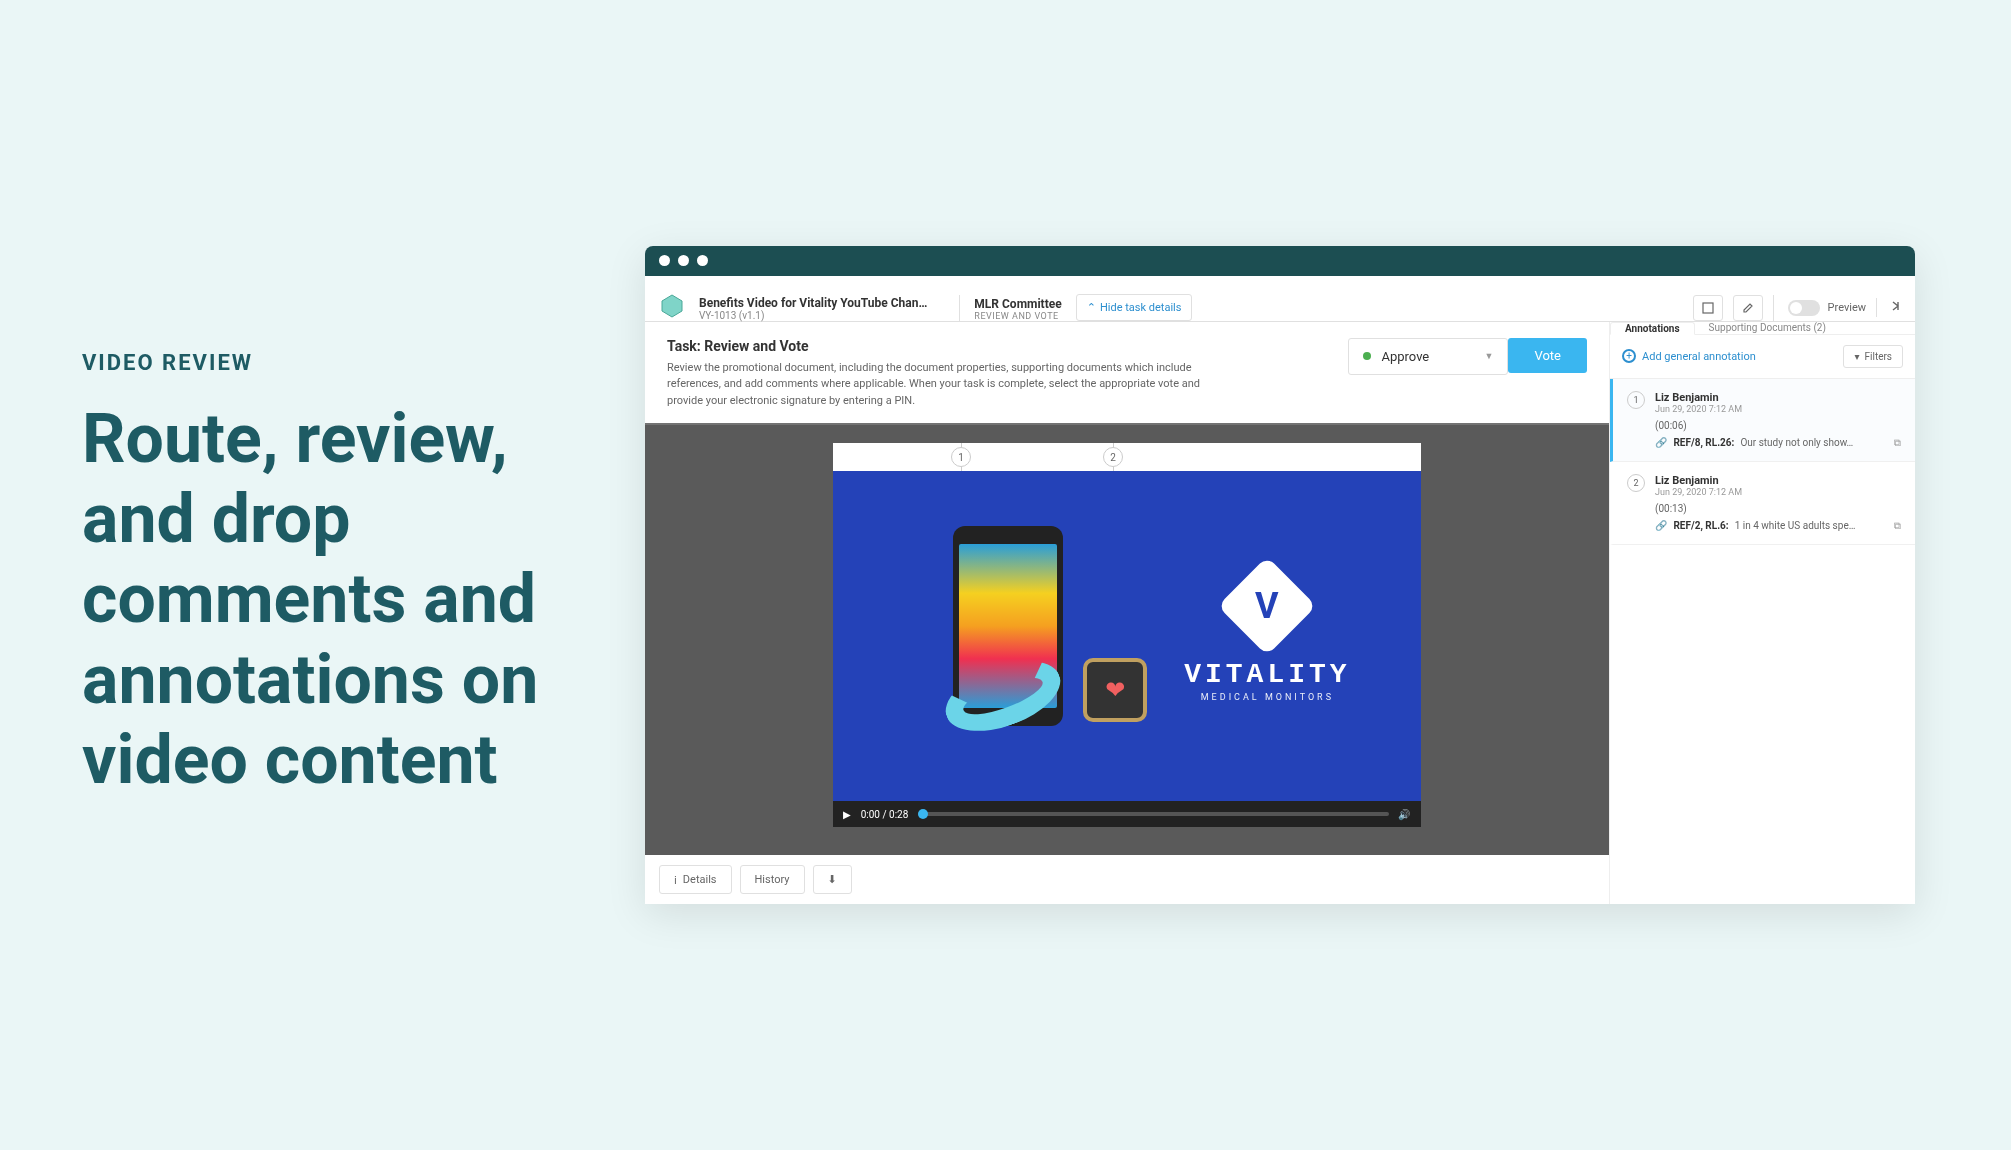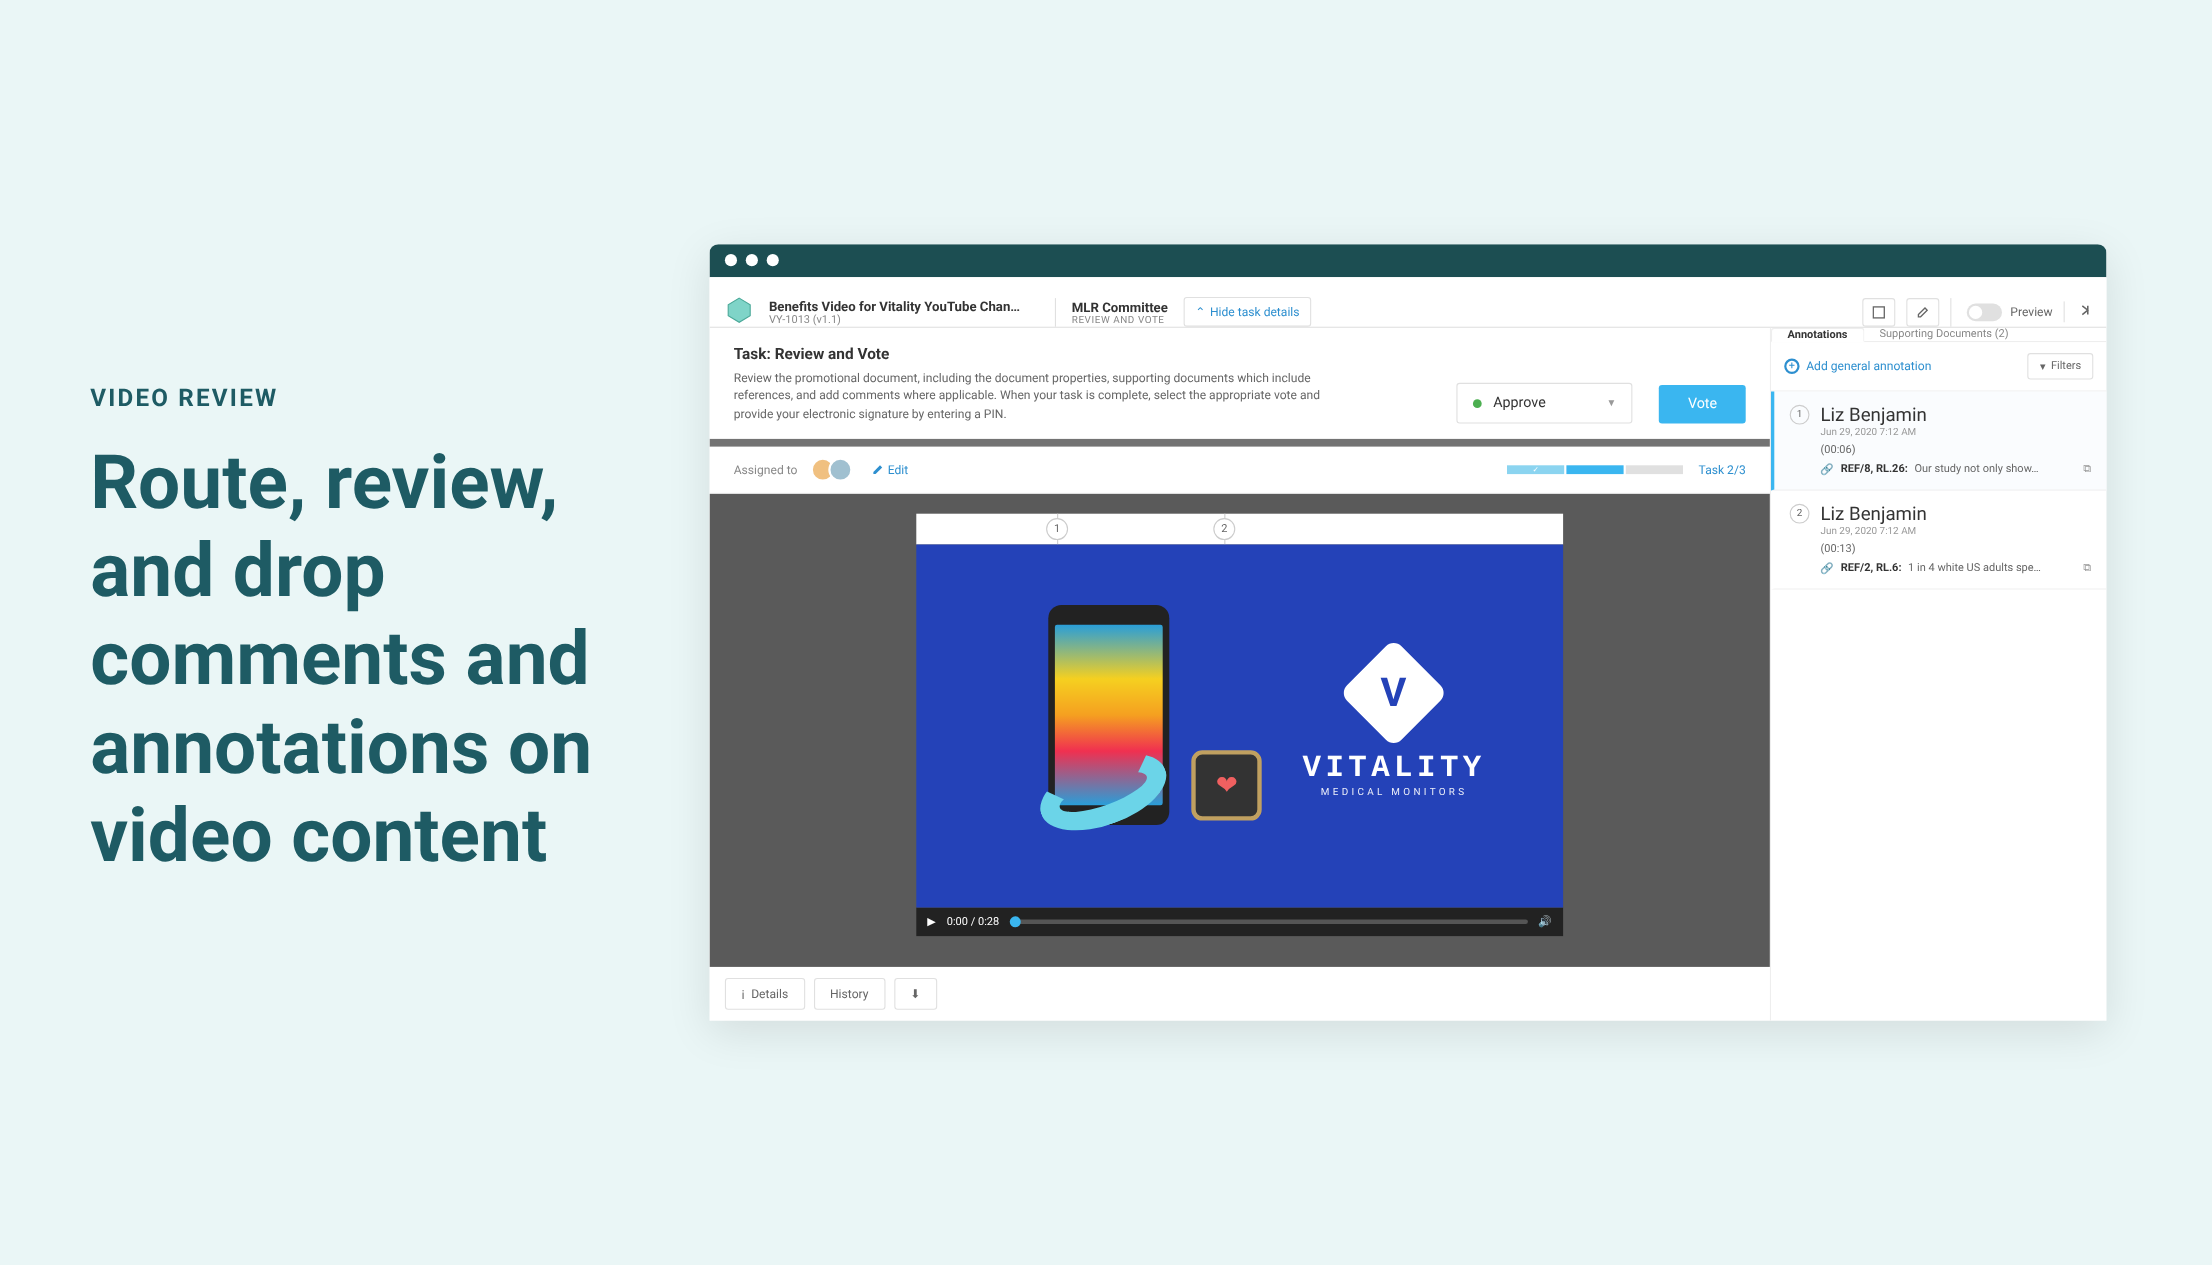--- a/index.html
+++ b/index.html
@@ -76,22 +76,22 @@
 .preview-toggle { display:flex; align-items:center; gap:8px; border-left:1px solid #e0e0e0; padding-left:14px; height:26px; }
 .toggle-switch { width:32px; height:16px; background:#e0e0e0; border-radius:8px; position:relative; }
 .toggle-switch::after { content:""; position:absolute; left:2px; top:2px; width:12px; height:12px; background:#fff; border-radius:50%; }
 .preview-label { font-size:11px; color:#666; }
 .expand-btn { border-left:1px solid #e0e0e0; padding-left:12px; color:#666; cursor:pointer; }
 
 .body-row { display:flex; }
 .main-col { flex:1; display:flex; flex-direction:column; }
 .task-header {
   padding:16px 22px 14px;
-  border-bottom:7px solid #737373;
-  display:flex; align-items:flex-end; gap:24px;
+  border-bottom:2px solid #737373;
+  display:flex; align-items:flex-start; 
 }
 .task-text { flex:1; }
 .task-title { font-size:14px; font-weight:700; color:#333; margin-bottom:6px; }
 .task-desc { font-size:11px; color:#666; line-height:1.5; max-width:540px; }
 .approve-dd {
   border:1px solid #e0e0e0; border-radius:3px;
   padding:10px 14px; display:flex; align-items:center; gap:10px;
   font-size:13px; color:#333; cursor:pointer; min-width:160px;
 }
 .green-dot { width:8px; height:8px; border-radius:50%; background:#4caf50; }
@@ -143,21 +143,21 @@
 .annot-toolbar { display:flex; align-items:center; padding:10px 12px; gap:8px; }
 .add-annot { color:#2d8fcf; font-size:11px; display:flex; align-items:center; gap:6px; cursor:pointer; }
 .plus-circle { width:14px; height:14px; border:2px solid #2d8fcf; border-radius:50%; display:flex; align-items:center; justify-content:center; font-size:10px; line-height:1; }
 .filters-btn { margin-left:auto; border:1px solid #e0e0e0; border-radius:3px; padding:5px 10px; font-size:10px; color:#666; display:flex; align-items:center; gap:5px; cursor:pointer; }
 .annot-list { border-top:1px solid #eee; }
 .annot-item { padding:12px 14px; border-bottom:1px solid #f0f0f0; border-left:3px solid transparent; }
 .annot-item.active { border-left-color:#3ab6f0; background:#fafcfe; }
 .annot-head { display:flex; gap:10px; }
 .annot-num { width:18px; height:18px; border:1px solid #ccc; border-radius:50%; display:flex; align-items:center; justify-content:center; font-size:9px; color:#666; flex-shrink:0; }
 .annot-meta { display:flex; flex-direction:column; }
-.annot-author { font-size:17px; font-weight:400; color:#333; }
+.annot-author { font-size:11px; font-weight:700; color:#333; }
 .annot-date { font-size:9px; color:#999; }
 .annot-time { font-size:10px; color:#666; margin:6px 0 6px 28px; }
 .annot-ref { font-size:10px; color:#666; margin-left:28px; display:flex; align-items:center; gap:6px; }
 .link-icon { color:#2d8fcf; font-size:10px; }
 .ref-code { font-weight:700; color:#333; }
 .ext-icon { margin-left:auto; color:#999; font-size:10px; cursor:pointer; }
 </style>
 </head>
 <body>
 
@@ -226,41 +226,20 @@
         <div class="approve-dd">
           <span class="green-dot"></span>
           <span>Approve</span>
           <span class="caret-down">▼</span>
         </div>
         <div class="vote-btn">
           <span>Vote</span>
         </div>
       </div>
 
-      <div class="assigned-row">
-        <span class="assigned-label">Assigned to</span>
-        <div style="display:flex">
-          <div class="avatar"></div>
-          <div class="avatar avatar2"></div>
-        </div>
-        <div class="edit-link">
-          <svg width="10" height="10" viewBox="0 0 10 10">
-              <path d="M1 9 L1 7 L7 1 L9 3 L3 9 Z" fill="#2d8fcf"></path>
-            </svg>
-          <span>Edit</span>
-        </div>
-        <div class="progress-wrap">
-          <div class="progress-bar">
-            <div class="progress-seg done">✓</div>
-            <div class="progress-seg active"></div>
-            <div class="progress-seg"></div>
-          </div>
-          <span class="task-count">Task 2/3</span>
-        </div>
-      </div>
 
       <div class="video-area">
         <div class="video-wrap">
           <div class="marker-row">
             <div class="marker-line" style="left:128px"></div>
             <div class="marker" style="left:118px">1</div>
             <div class="marker-line" style="left:280px"></div>
             <div class="marker" style="left:270px">2</div>
           </div>
           <div class="video-frame">

